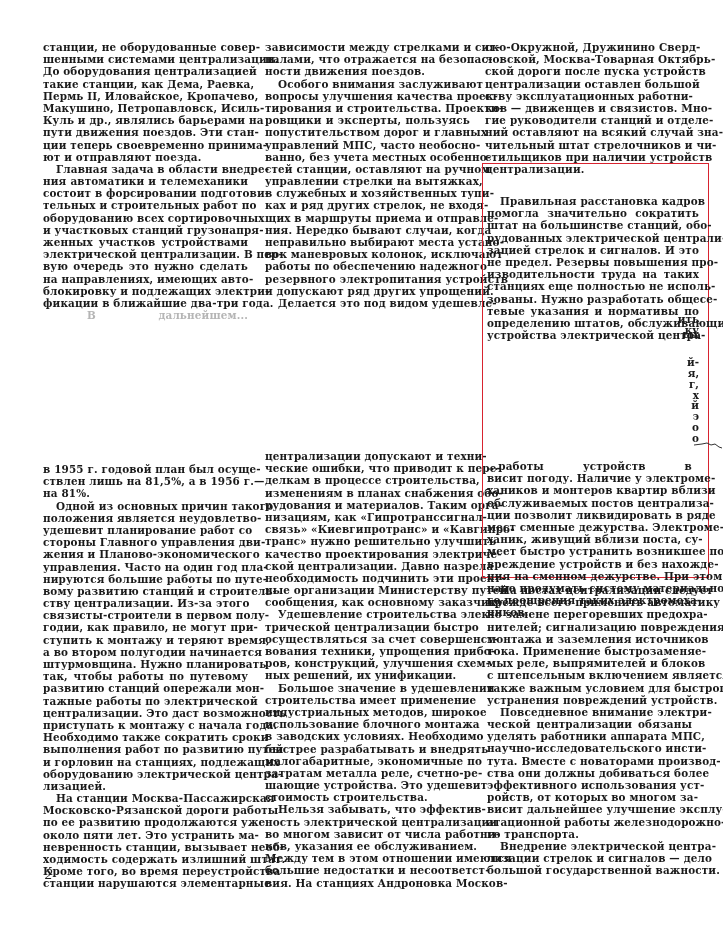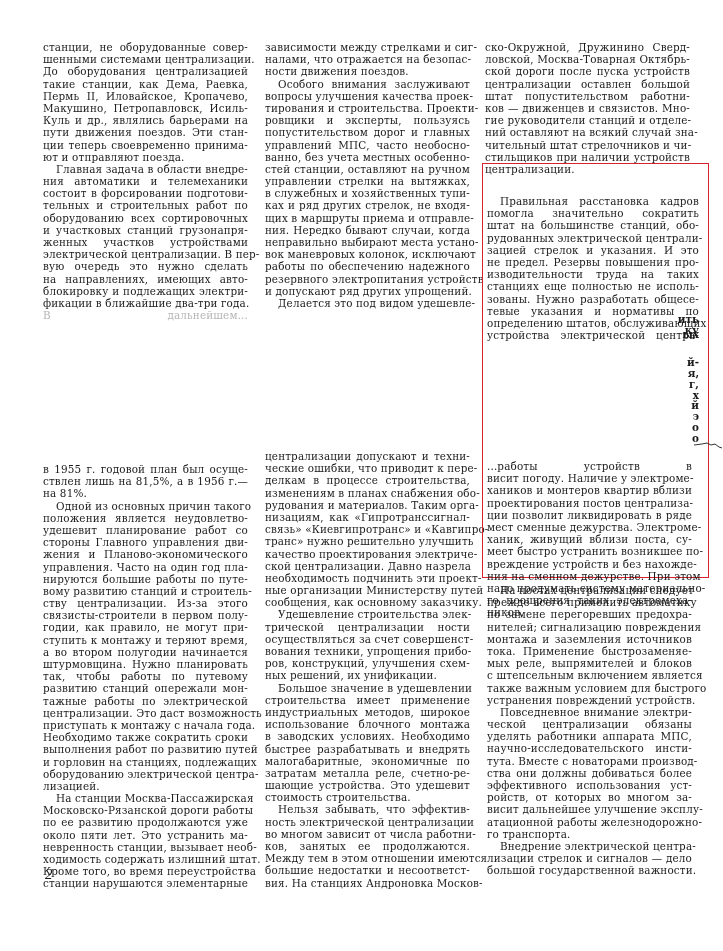--- a/index.html
+++ b/index.html
@@ -1,23 +1,23 @@
 <!DOCTYPE html>
 <html><head>
 <meta charset="utf-8">
 <style>
   html, body { margin: 0; padding: 0; background: #ffffff; }
   body { width: 723px; height: 951px; position: relative; overflow: hidden;
          font-family: "DejaVu Serif", "Liberation Serif", serif; color: #1a1a1a; }
-  .col { position: absolute; font-size: 10.4px; line-height: 12.2px; font-weight: normal;
+  .col { position: absolute; font-size: 10.4px; line-height: 12.2px; font-weight: bold;
          letter-spacing: 0.15px; }
   .col .line { display: block; white-space: nowrap; text-align: justify; text-align-last: justify; height: 12.2px; }
   .col .line.last { text-align-last: left; }
   .col .line.indent { text-indent: 13px; }
-  .faded { color: #b5b5b5; }
+  .faded { color: #b5b5b5; margin-left: 44px; }
   #col1a { left: 43px; top: 41px; width: 205px; }
   #col1b { left: 43px; top: 463px; width: 205px; }
   #col2a { left: 265px; top: 41px; width: 205px; }
   #col2b { left: 265px; top: 450px; width: 205px; }
   #col3a { left: 485px; top: 41px; width: 205px; }
   #col3b { left: 487px; top: 444px; width: 205px; margin-top: 16px; }
   #col3c { left: 487px; top: 584px; width: 205px; }
   .redbox { position: absolute; left: 482px; top: 163px; width: 227px; height: 415px;
             border: 1.5px solid #d8232f; box-sizing: border-box; }
   #col3box { left: 487px; top: 168px; width: 212px; margin-top: 27px; }
@@ -124,65 +124,65 @@
     <span class="line">рудования и материалов. Таким орга-</span>
     <span class="line">низациям, как «Гипротранссигнал-</span>
     <span class="line">связь» «Киевгипротранс» и «Кавгипро-</span>
     <span class="line">транс» нужно решительно улучшить</span>
     <span class="line">качество проектирования электриче-</span>
     <span class="line">ской централизации. Давно назрела</span>
     <span class="line">необходимость подчинить эти проект-</span>
     <span class="line">ные организации Министерству путей</span>
     <span class="line last">сообщения, как основному заказчику.</span>
     <span class="line indent">Удешевление строительства элек-</span>
-    <span class="line">трической централизации ности</span>
+    <span class="line">трической централизации быстро</span>
     <span class="line">осуществляться за счет совершенст-</span>
     <span class="line">вования техники, упрощения прибо-</span>
     <span class="line">ров, конструкций, улучшения схем-</span>
     <span class="line last">ных решений, их унификации.</span>
     <span class="line indent">Большое значение в удешевлении</span>
     <span class="line">строительства имеет применение</span>
     <span class="line">индустриальных методов, широкое</span>
     <span class="line">использование блочного монтажа</span>
     <span class="line">в заводских условиях. Необходимо</span>
     <span class="line">быстрее разрабатывать и внедрять</span>
     <span class="line">малогабаритные, экономичные по</span>
     <span class="line">затратам металла реле, счетно-ре-</span>
     <span class="line">шающие устройства. Это удешевит</span>
     <span class="line last">стоимость строительства.</span>
     <span class="line indent">Нельзя забывать, что эффектив-</span>
     <span class="line">ность электрической централизации</span>
     <span class="line">во многом зависит от числа работни-</span>
-    <span class="line">ков, занятых ее продолжаются.</span>
+    <span class="line">ков, указания ее обслуживанием.</span>
     <span class="line">Между тем в этом отношении имеются</span>
     <span class="line">большие недостатки и несоответст-</span>
     <span class="line">вия. На станциях Андроновка Москов-</span>
   </div>
 
 <div class="col" id="col3a">
     <span class="line">ско-Окружной, Дружинино Сверд-</span>
     <span class="line">ловской, Москва-Товарная Октябрь-</span>
     <span class="line">ской дороги после пуска устройств</span>
     <span class="line">централизации оставлен большой</span>
-    <span class="line">штат попустительством работни-</span>
+    <span class="line">ству эксплуатационных работни-</span>
     <span class="line">ков — движенцев и связистов. Мно-</span>
     <span class="line">гие руководители станций и отделе-</span>
     <span class="line">ний оставляют на всякий случай зна-</span>
     <span class="line">чительный штат стрелочников и чи-</span>
     <span class="line">стильщиков при наличии устройств</span>
     <span class="line last">централизации.</span>
   </div>
 
 <div class="redbox"></div>
 <div class="col" id="col3box">
     <span class="line indent">Правильная расстановка кадров</span>
     <span class="line">помогла значительно сократить</span>
     <span class="line">штат на большинстве станций, обо-</span>
     <span class="line">рудованных электрической централи-</span>
-    <span class="line">зацией стрелок и указания. И это</span>
+    <span class="line">зацией стрелок и сигналов. И это</span>
     <span class="line">не предел. Резервы повышения про-</span>
     <span class="line">изводительности труда на таких</span>
     <span class="line">станциях еще полностью не исполь-</span>
     <span class="line">зованы. Нужно разработать общесе-</span>
     <span class="line">тевые указания и нормативы по</span>
     <span class="line">определению штатов, обслуживающих</span>
     <span class="line">устройства электрической центра-</span>
   </div>
 <div id="frag-wrap">
     <div class="frag" style="top: 313px;">ить</div>
@@ -195,21 +195,21 @@
     <div class="frag" style="top: 388.6px;">х</div>
     <div class="frag" style="top: 399.4px;">й</div>
     <div class="frag" style="top: 410.2px;">э</div>
     <div class="frag" style="top: 421px;">о</div>
     <div class="frag" style="top: 431.8px;">о</div>
   </div>
 <div class="col" id="col3b">
     <span class="line">...работы устройств в</span>
     <span class="line">висит погоду. Наличие у электроме-</span>
     <span class="line">хаников и монтеров квартир вблизи</span>
-    <span class="line">проектирования постов централиза-</span>
+    <span class="line">обслуживаемых постов централиза-</span>
     <span class="line">ции позволит ликвидировать в ряде</span>
     <span class="line">мест сменные дежурства. Электроме-</span>
     <span class="line">ханик, живущий вблизи поста, су-</span>
     <span class="line">меет быстро устранить возникшее по-</span>
     <span class="line">вреждение устройств и без нахожде-</span>
     <span class="line">ния на сменном дежурстве. При этом</span>
     <span class="line">надо продумать систему материально-</span>
     <span class="line">го поощрения таких электромеха-</span>
     <span class="line last">ников.</span>
   </div>

